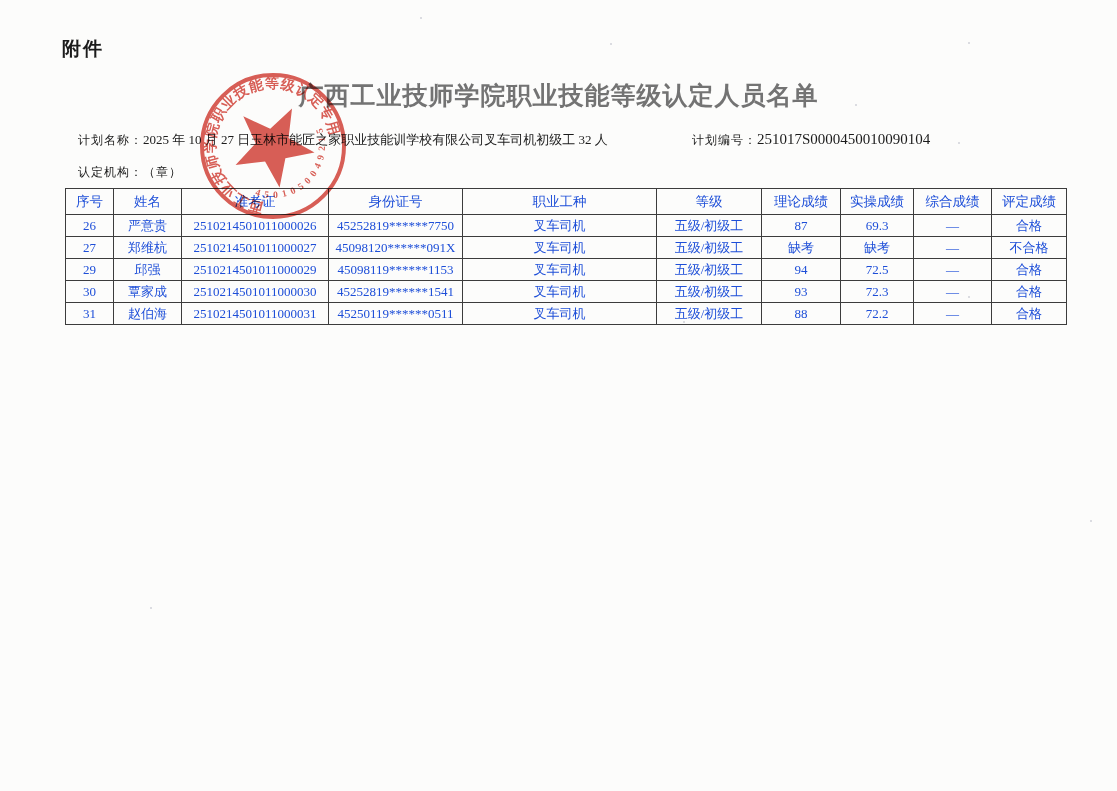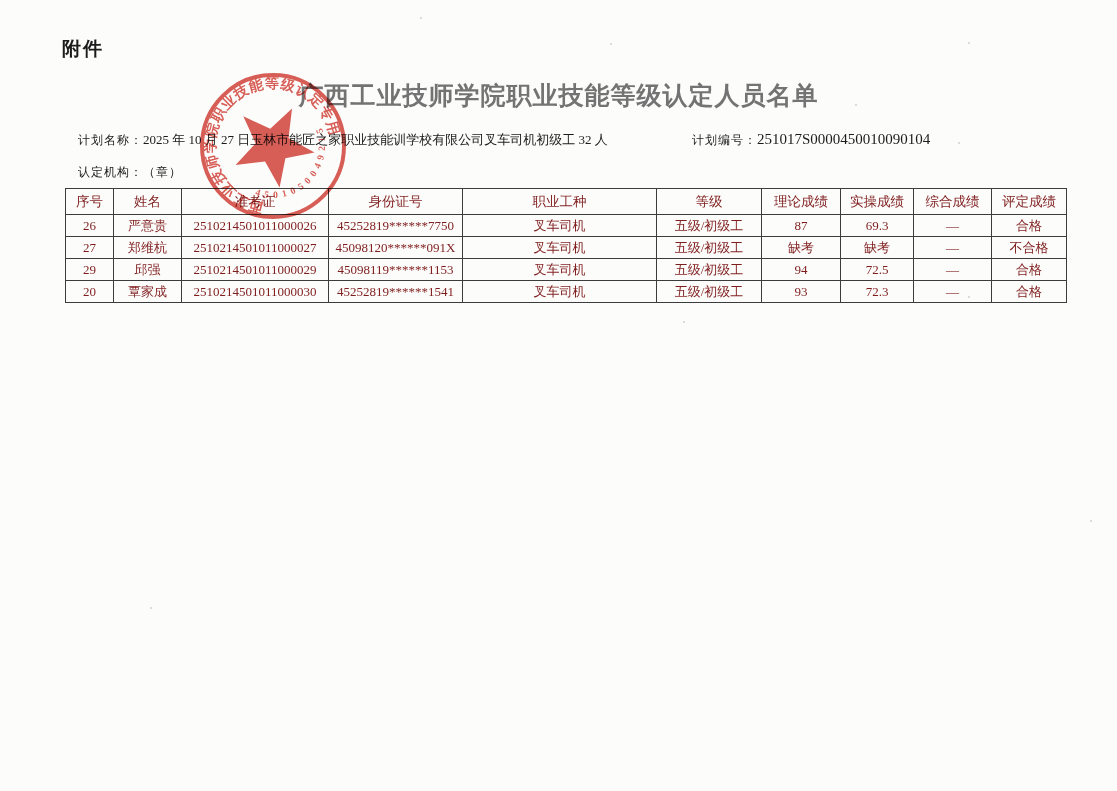--- a/index.html
+++ b/index.html
@@ -27,21 +27,21 @@
   .meta-value.small { font-size: 13px; }
   #plan-name  { left: 78px;  top: 130px; }
   #plan-no    { left: 692px; top: 130px; }
   #authority  { left: 78px;  top: 162px; }
   #publicity  { left: 700px; top: 162px; }
 
   table.results {
     position: absolute; left: 65px; top: 188px;
     width: 1001px; border-collapse: collapse;
     table-layout: fixed;
-    font-size: 13px; color: #7f1d1d;
+    font-size: 13px; color: #1d4ed8;
   }
   table.results th, table.results td {
     border: 1px solid #3c3c3c;
     text-align: center; vertical-align: middle;
     padding: 0 2px;
     overflow: hidden; white-space: nowrap;
     font-weight: normal;
   }
   table.results th { height: 26px; font-size: 13.5px; }
   table.results td { height: 22px; }
@@ -146,28 +146,40 @@
           <td>2510214501011000029</td>
           <td>45098119******1153</td>
           <td>叉车司机</td>
           <td>五级/初级工</td>
           <td>94</td>
           <td>72.5</td>
           <td>—</td>
           <td>合格</td>
         </tr>
         <tr>
-          <td>20</td>
+          <td>30</td>
           <td>覃家成</td>
           <td>2510214501011000030</td>
           <td>45252819******1541</td>
           <td>叉车司机</td>
           <td>五级/初级工</td>
           <td>93</td>
           <td>72.3</td>
+          <td>—</td>
+          <td>合格</td>
+        </tr>
+        <tr>
+          <td>31</td>
+          <td>赵伯海</td>
+          <td>2510214501011000031</td>
+          <td>45250119******0511</td>
+          <td>叉车司机</td>
+          <td>五级/初级工</td>
+          <td>88</td>
+          <td>72.2</td>
           <td>—</td>
           <td>合格</td>
         </tr>
       </tbody>
   </table>
 
   <div class="stamp">
     <svg viewBox="0 0 190 190">
       <defs>
         <path id="ringPath" d="M 44.8 124 A 58 58 0 1 1 145.2 124" fill="none"></path>

